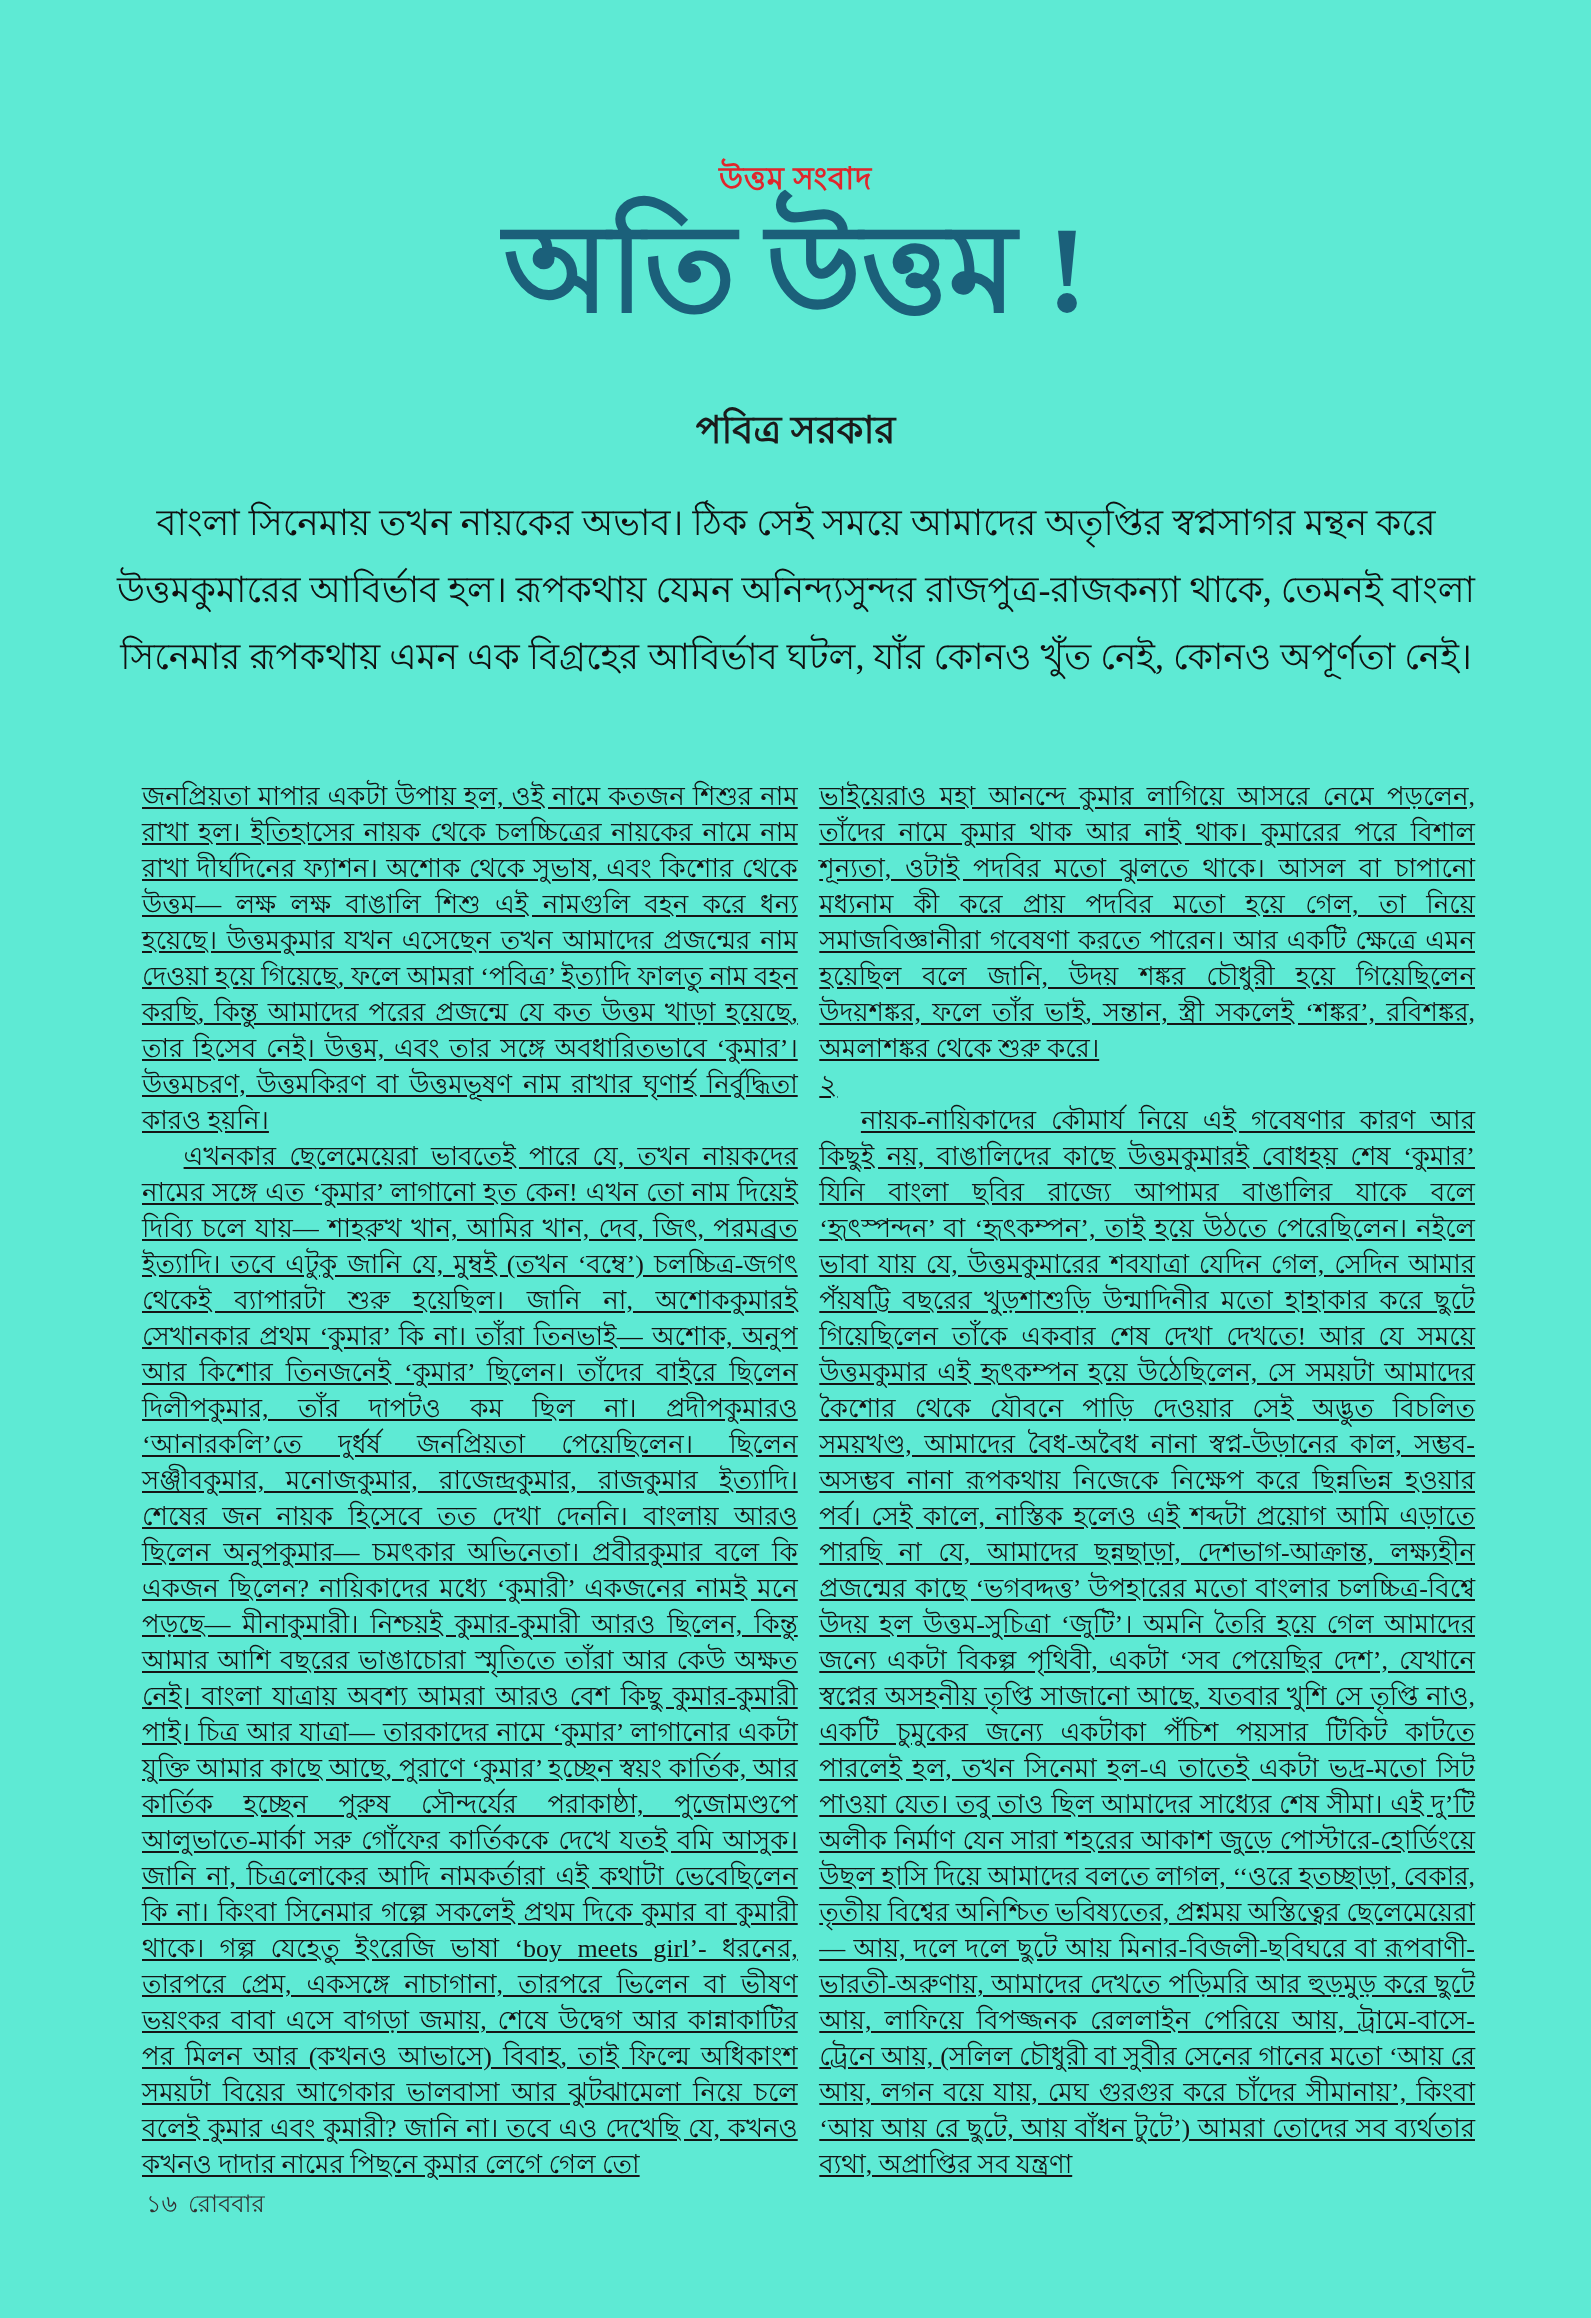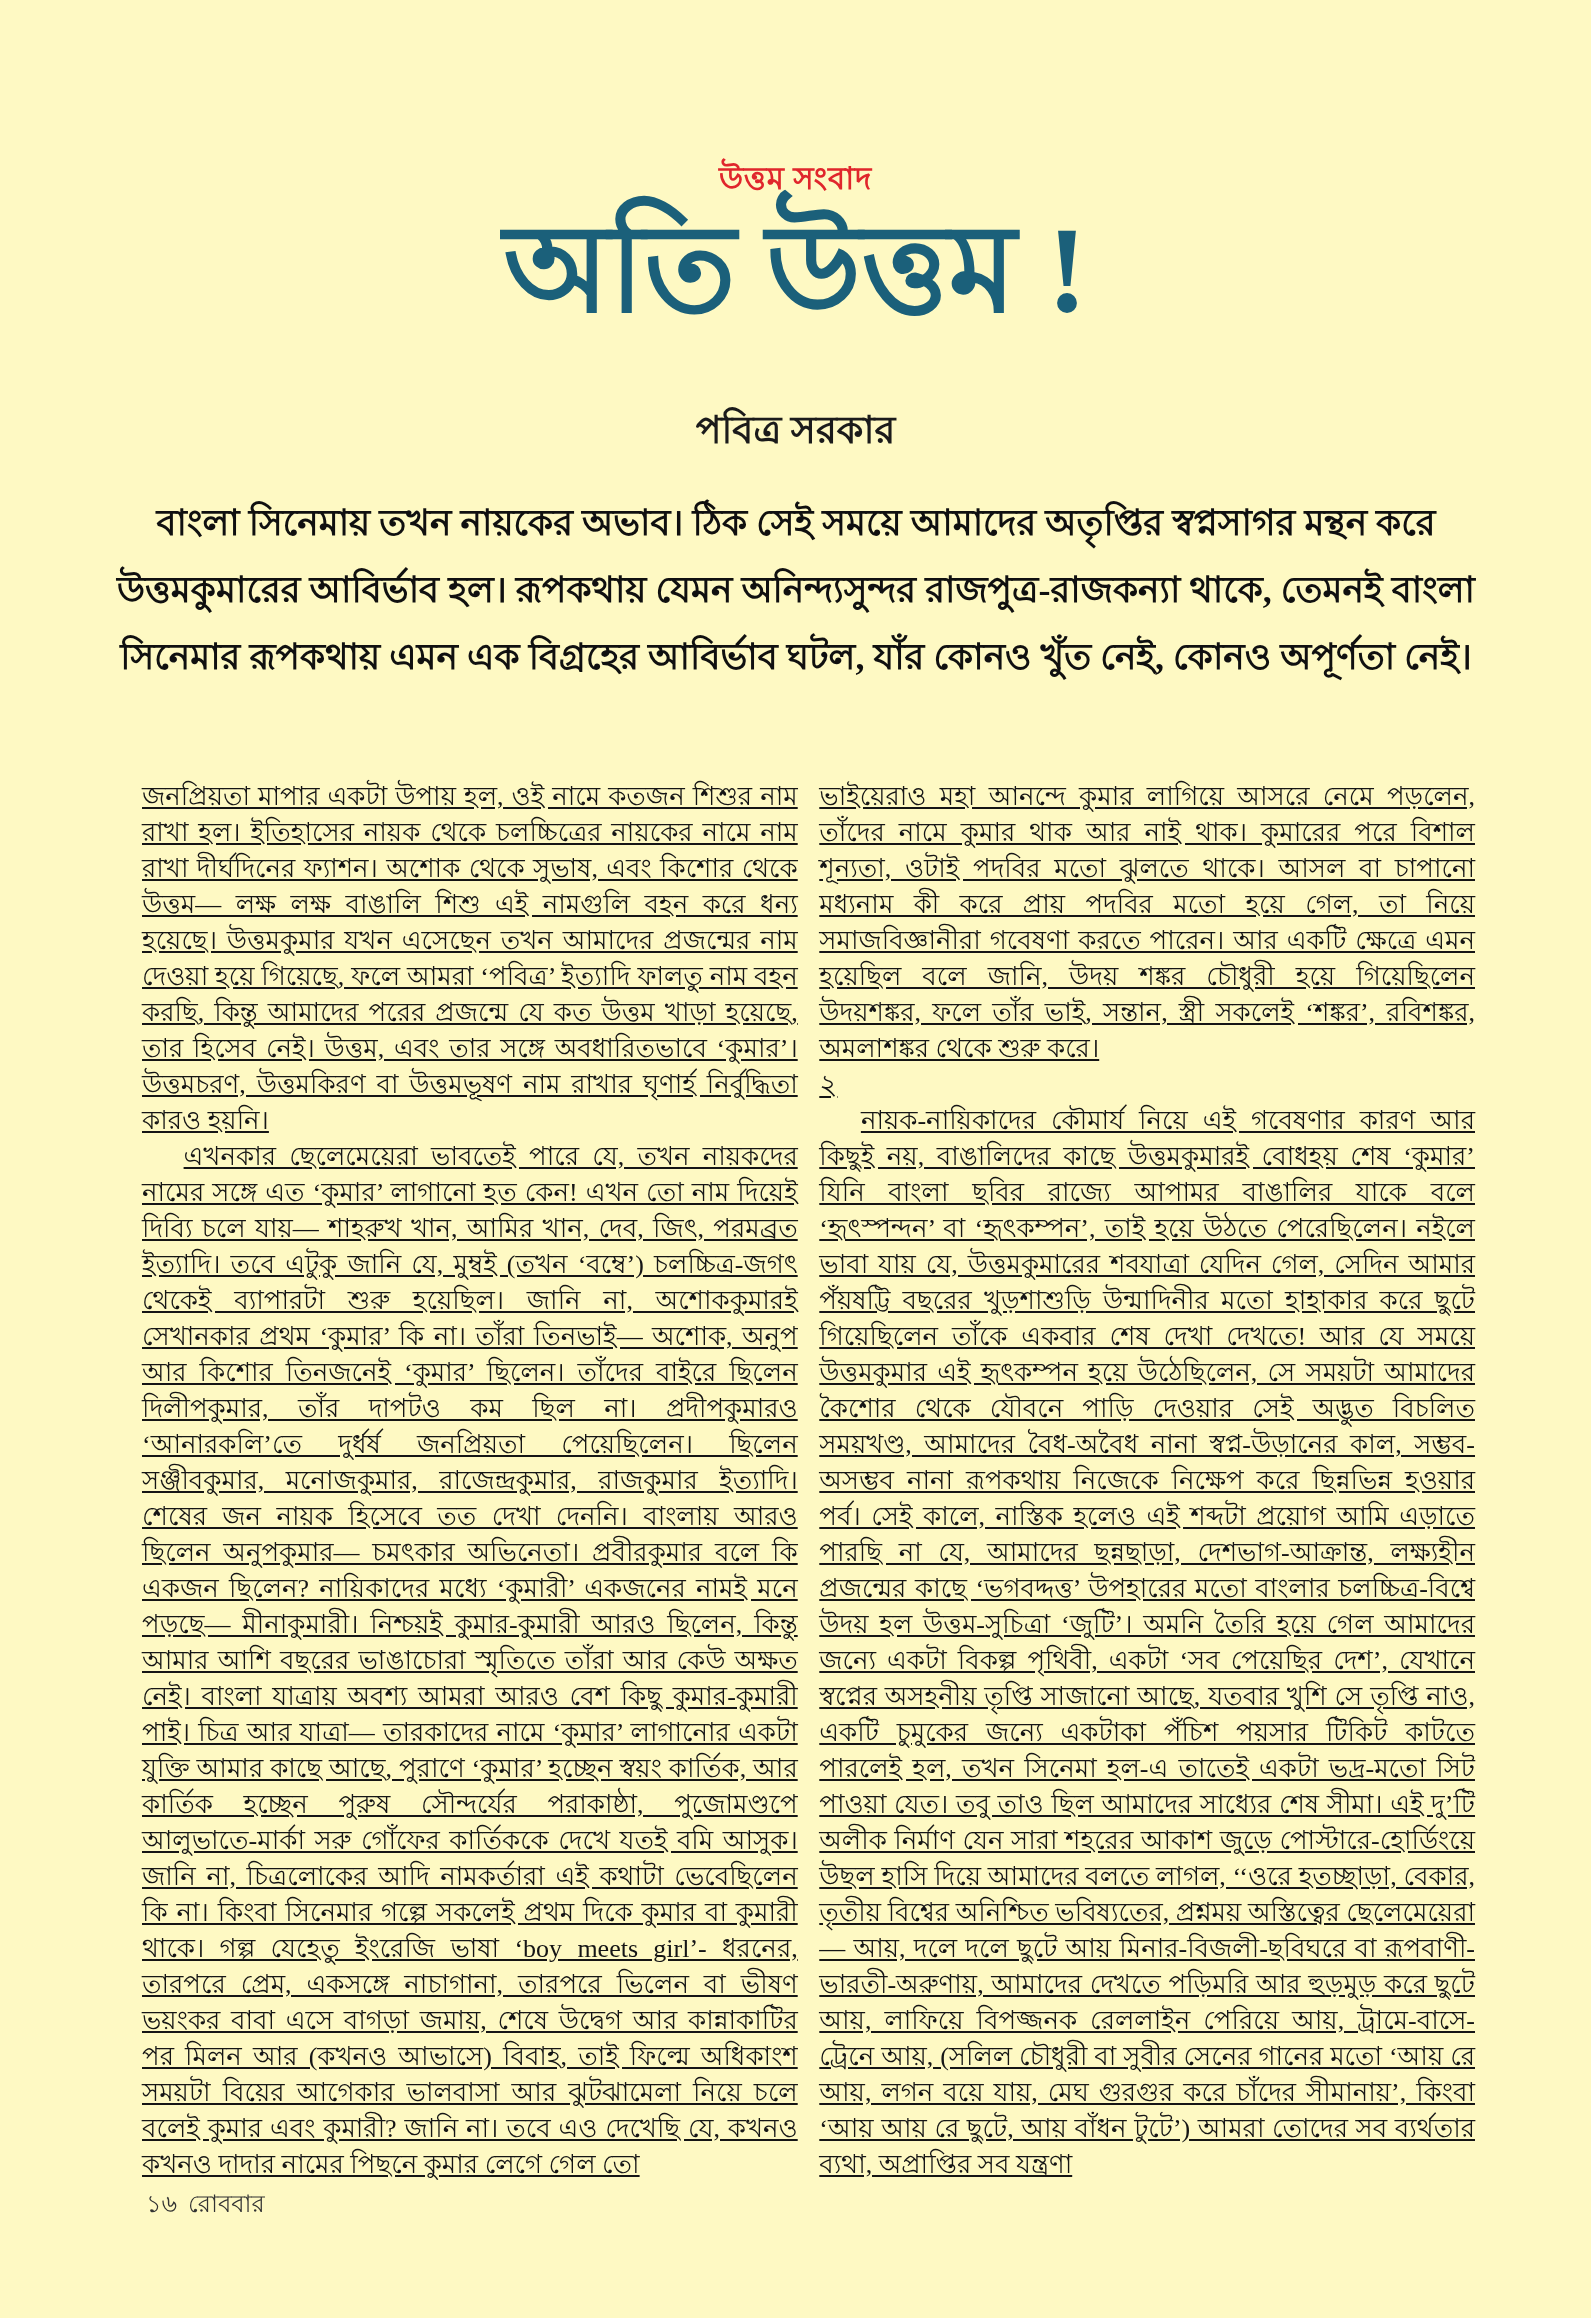--- a/index.html
+++ b/index.html
@@ -4,21 +4,21 @@
 <style>
   html, body {
     margin: 0;
     padding: 0;
     background: #ffffff;
   }
   .page {
     position: relative;
     width: 1591px;
     height: 2319px;
-    background: #fef9c3;
+    background: #5eead4;
     overflow: hidden;
     font-family: "Liberation Serif", serif;
     color: #141414;
   }
   .kicker {
     position: absolute;
     top: 154px;
     left: 0;
     width: 100%;
     text-align: center;
@@ -47,21 +47,21 @@
     color: #1b1b1b;
   }
   .lead {
     position: absolute;
     top: 490px;
     left: 80px;
     width: 1432px;
     text-align: center;
     font-size: 36px;
     line-height: 67px;
-    font-weight: 700;
+    font-weight: 400;
     color: #101010;
   }
   .columns {
     position: absolute;
     top: 779px;
     left: 142px;
     width: 1333px;
     display: flex;
     gap: 21.6px;
   }

